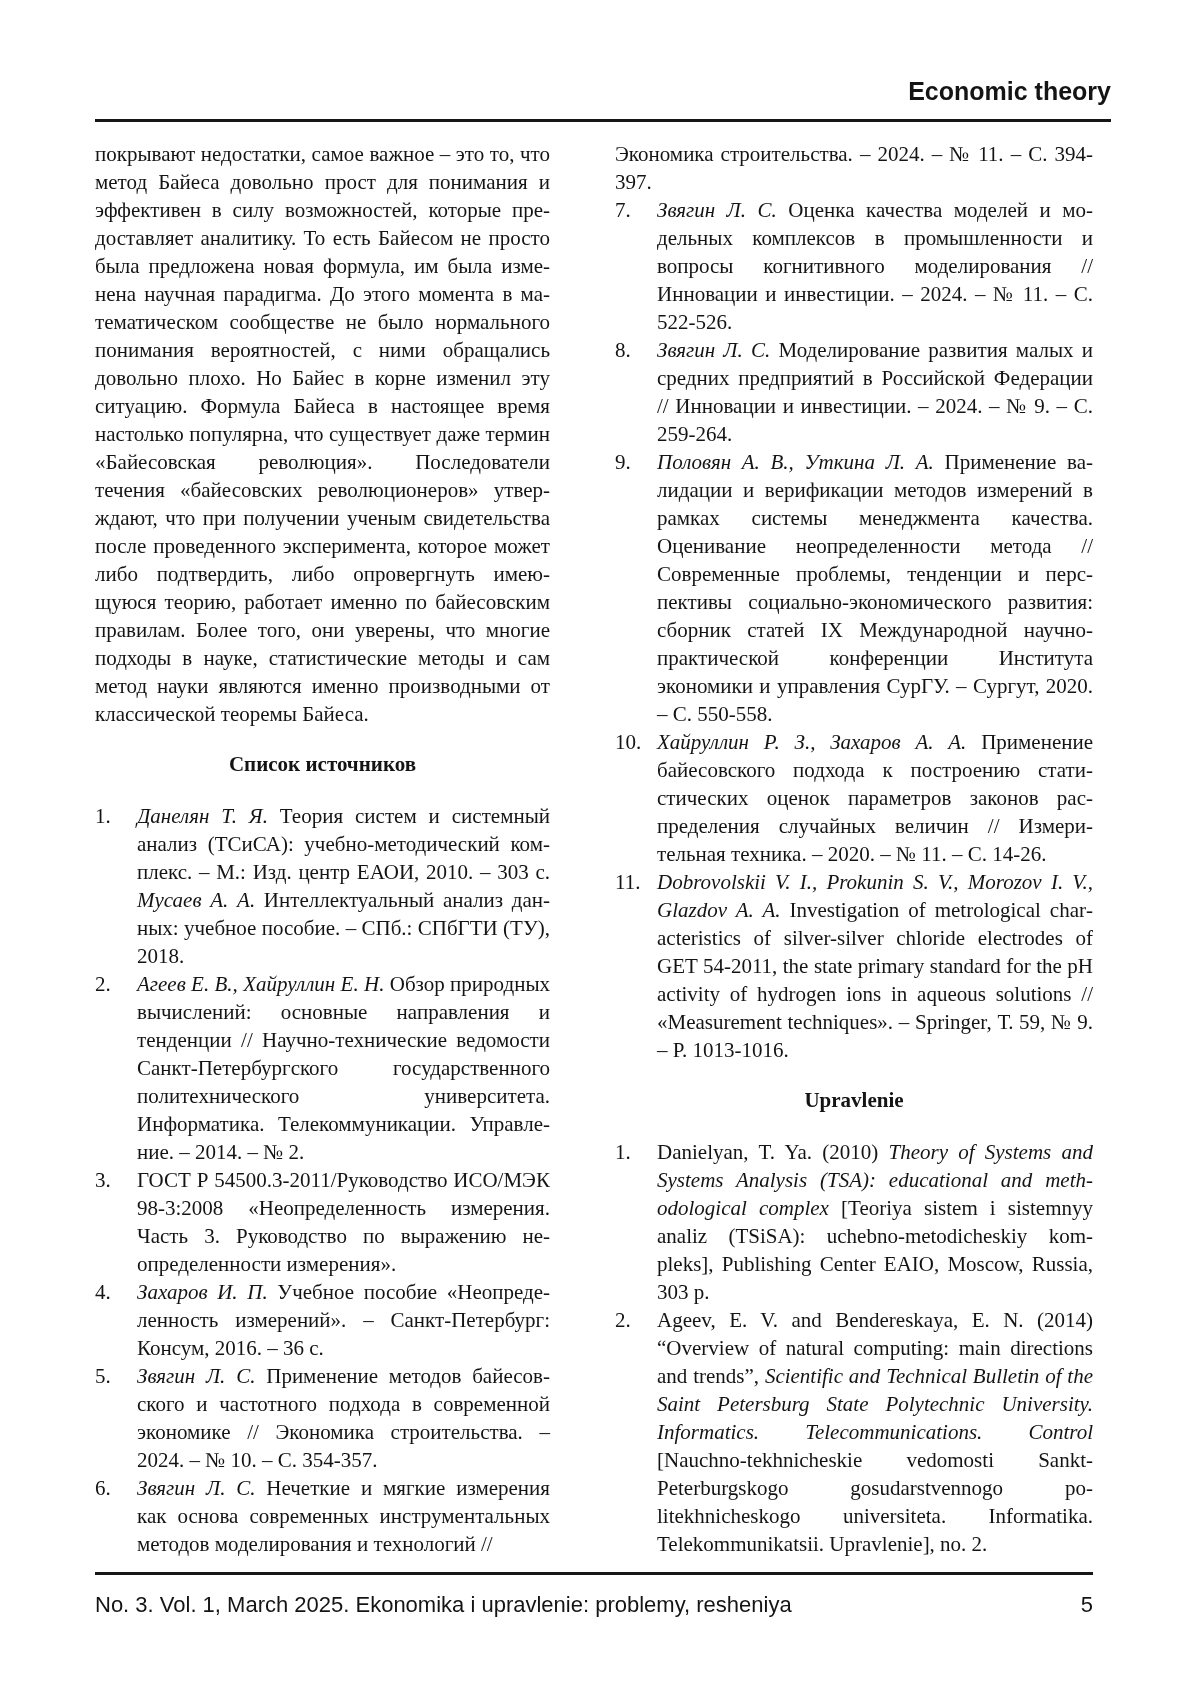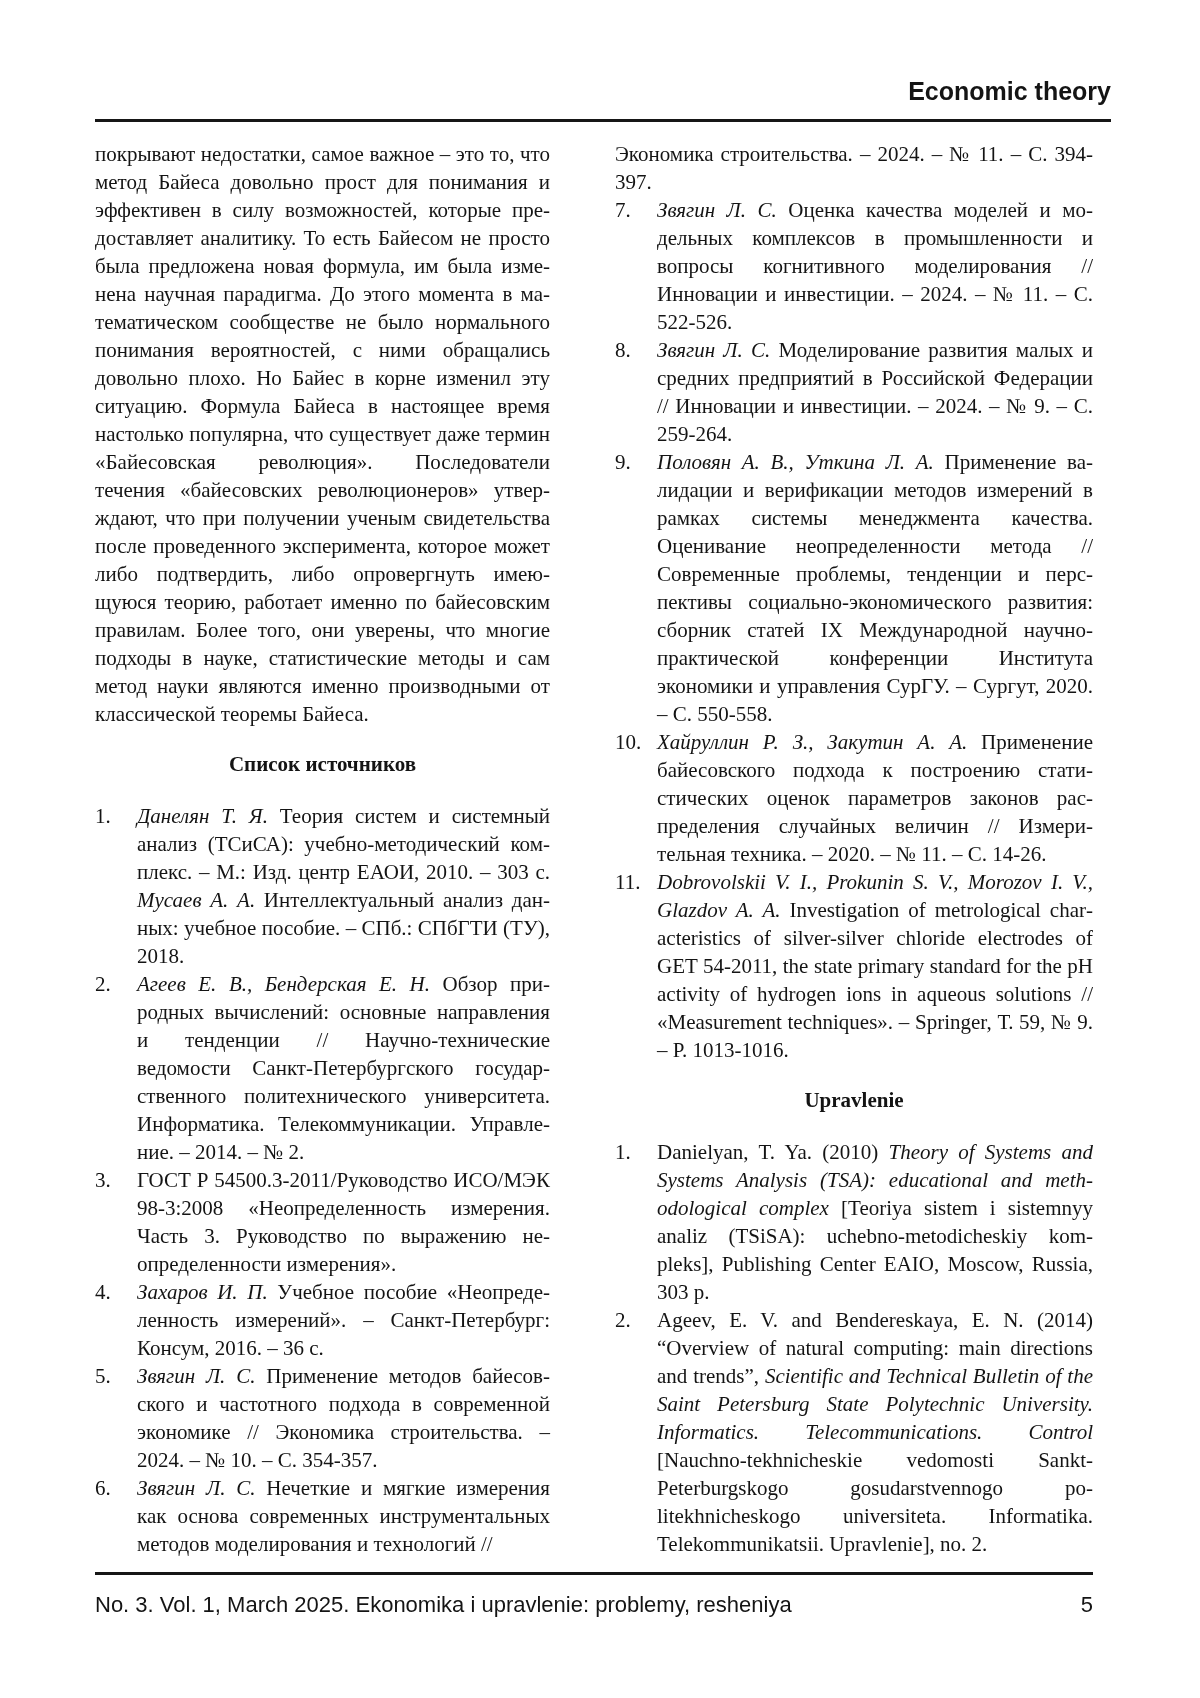--- a/index.html
+++ b/index.html
@@ -70,21 +70,21 @@
       <div class="col-left">
         <p class="flow">покрывают недостатки, самое важное – это то, что метод Байеса довольно прост для понимания и эффективен в силу возможностей, которые пре­доставляет аналитику. То есть Байесом не просто была предложена новая формула, им была изме­нена научная парадигма. До этого момента в ма­тематическом сообществе не было нормального понимания вероятностей, с ними обращались довольно плохо. Но Байес в корне изменил эту ситуацию. Формула Байеса в настоящее время настолько популярна, что существует даже тер­мин «Байесовская революция». Последователи течения «байесовских революционеров» утвер­ждают, что при получении ученым свидетельства после проведенного эксперимента, которое мо­жет либо подтвердить, либо опровергнуть имею­щуюся теорию, работает именно по байесовским правилам. Более того, они уверены, что многие подходы в науке, статистические методы и сам метод науки являются именно производными от классической теоремы Байеса.</p>
         <h2 class="section-heading">Список источников</h2>
         <div>
             <div class="ref-item">
               <span class="ref-num">1.</span>
               <div class="ref-text"><em>Данелян Т. Я.</em><span> Теория систем и системный анализ (ТСиСА): учебно-методический ком­плекс. – М.: Изд. центр ЕАОИ, 2010. – 303 с. </span><em>Мусаев А. А.</em><span> Интеллектуальный анализ дан­ных: учебное пособие. – СПб.: СПбГТИ (ТУ), 2018.</span></div>
             </div>
             <div class="ref-item">
               <span class="ref-num">2.</span>
-              <div class="ref-text"><em>Агеев Е. В., Бендерская Е. Н.</em><span> Обзор при­родных вычислений: основные направле­ния и тенденции // Научно-технические ведомости Санкт-Петербургского государ­ственного политехнического университета. Информатика. Телекоммуникации. Управле­ние. – 2014. – № 2.</span></div>
+              <div class="ref-text"><em>Агеев Е. В., Хайруллин Е. Н.</em><span> Обзор при­родных вычислений: основные направле­ния и тенденции // Научно-технические ведомости Санкт-Петербургского государ­ственного политехнического университета. Информатика. Телекоммуникации. Управле­ние. – 2014. – № 2.</span></div>
             </div>
             <div class="ref-item">
               <span class="ref-num">3.</span>
               <div class="ref-text"><span>ГОСТ Р 54500.3-2011/Руководство ИСО/МЭК 98-3:2008 «Неопределенность измере­ния. Часть 3. Руководство по выражению не­определенности измерения».</span></div>
             </div>
             <div class="ref-item">
               <span class="ref-num">4.</span>
               <div class="ref-text"><em>Захаров И. П.</em><span> Учебное пособие «Неопреде­ленность измерений». – Санкт-Петербург: Консум, 2016. – 36 с.</span></div>
             </div>
             <div class="ref-item">
@@ -108,21 +108,21 @@
             <div class="ref-item">
               <span class="ref-num">8.</span>
               <div class="ref-text"><em>Звягин Л. С.</em><span> Моделирование развития малых и средних предприятий в Российской Феде­рации // Инновации и инвестиции. – 2024. – № 9. – С. 259-264.</span></div>
             </div>
             <div class="ref-item">
               <span class="ref-num">9.</span>
               <div class="ref-text"><em>Половян А. В., Уткина Л. А.</em><span> Применение ва­лидации и верификации методов измерений в рамках системы менеджмента качества. Оценивание неопределенности метода // Современные проблемы, тенденции и перс­пективы социально-экономического разви­тия: сборник статей IX Международной на­учно-практической конференции Института экономики и управления СурГУ. – Сургут, 2020. – С. 550-558.</span></div>
             </div>
             <div class="ref-item">
               <span class="ref-num">10.</span>
-              <div class="ref-text"><em>Хайруллин Р. З., Закутин А. А.</em><span> Применение байесовского подхода к построению стати­стических оценок параметров законов рас­пределения случайных величин // Измери­тельная техника. – 2020. – № 11. – С. 14-26.</span></div>
+              <div class="ref-text"><em>Хайруллин Р. З., Захаров А. А.</em><span> Применение байесовского подхода к построению стати­стических оценок параметров законов рас­пределения случайных величин // Измери­тельная техника. – 2020. – № 11. – С. 14-26.</span></div>
             </div>
             <div class="ref-item">
               <span class="ref-num">11.</span>
               <div class="ref-text"><em>Dobrovolskii V. I., Prokunin S. V., Morozov I. V., Glazdov A. A.</em><span> Investigation of metrological char­acteristics of silver-silver chloride electrodes of GET 54-2011, the state primary standard for the pH activity of hydrogen ions in aqueous solu­tions // «Measurement techniques». – Springer, Т. 59, № 9. – P. 1013-1016.</span></div>
             </div>
           </div>
         <h2 class="section-heading">Upravlenie</h2>
         <div>
             <div class="ref-item">
               <span class="ref-num">1.</span>

